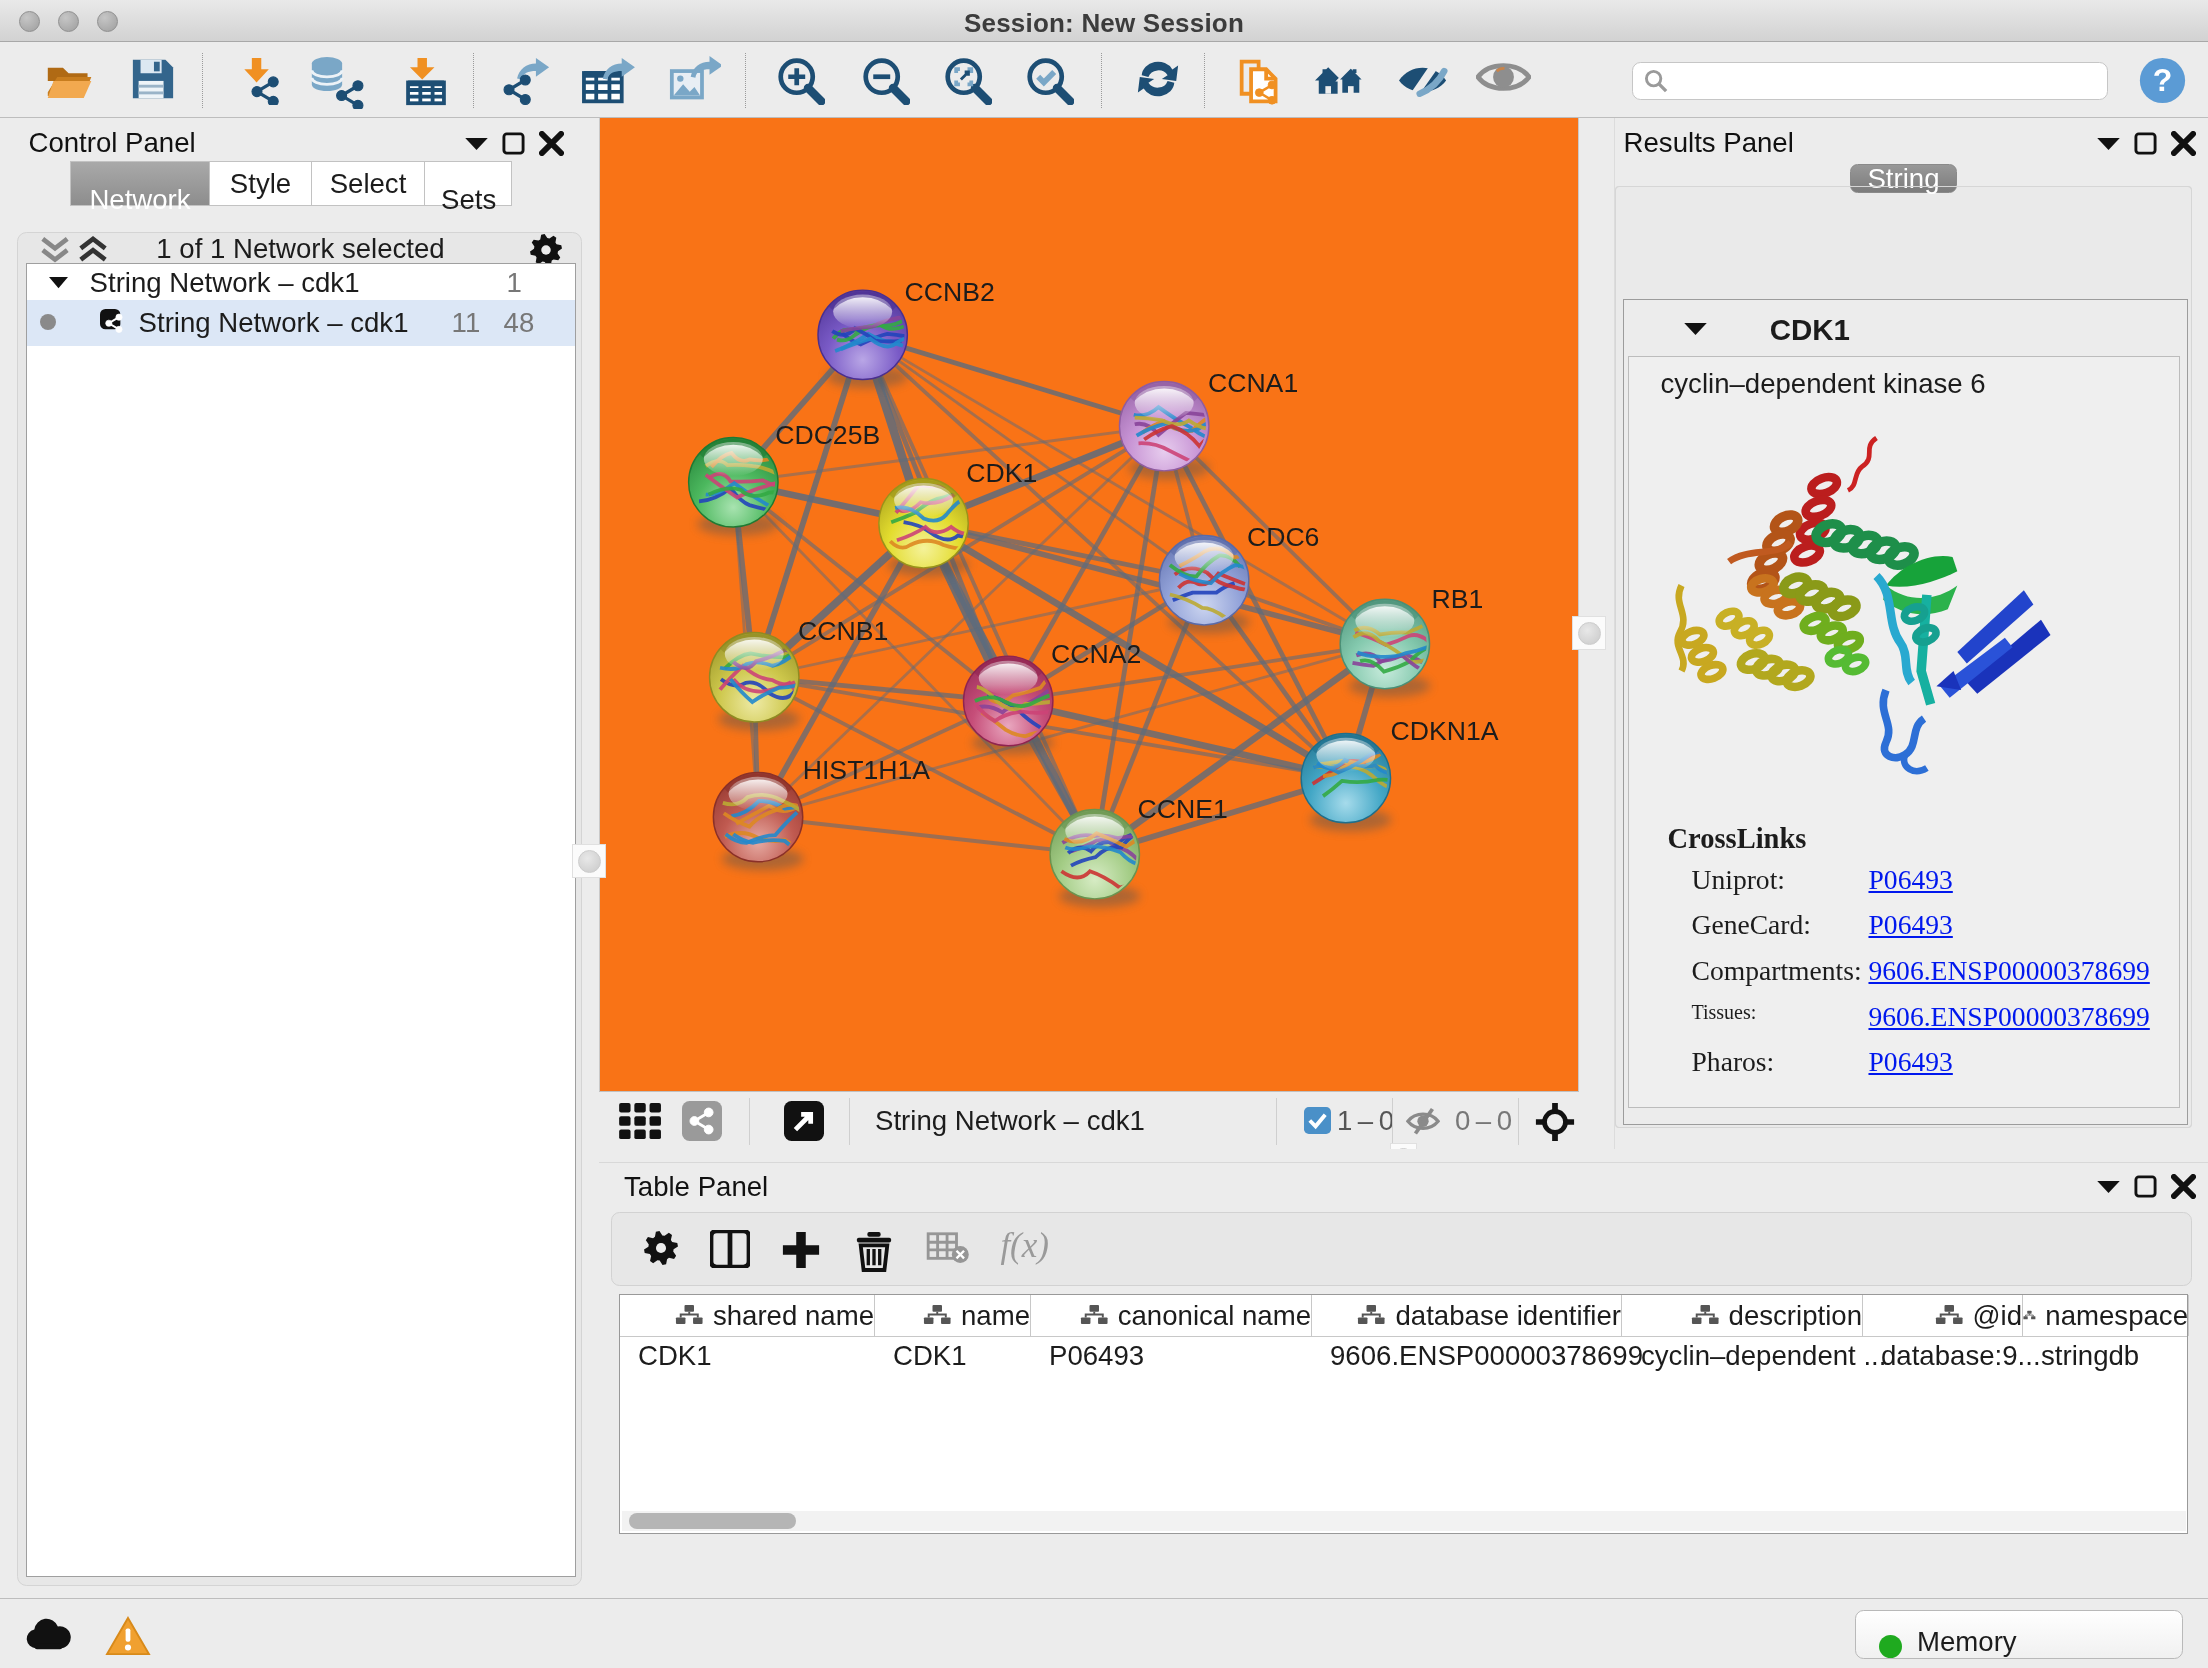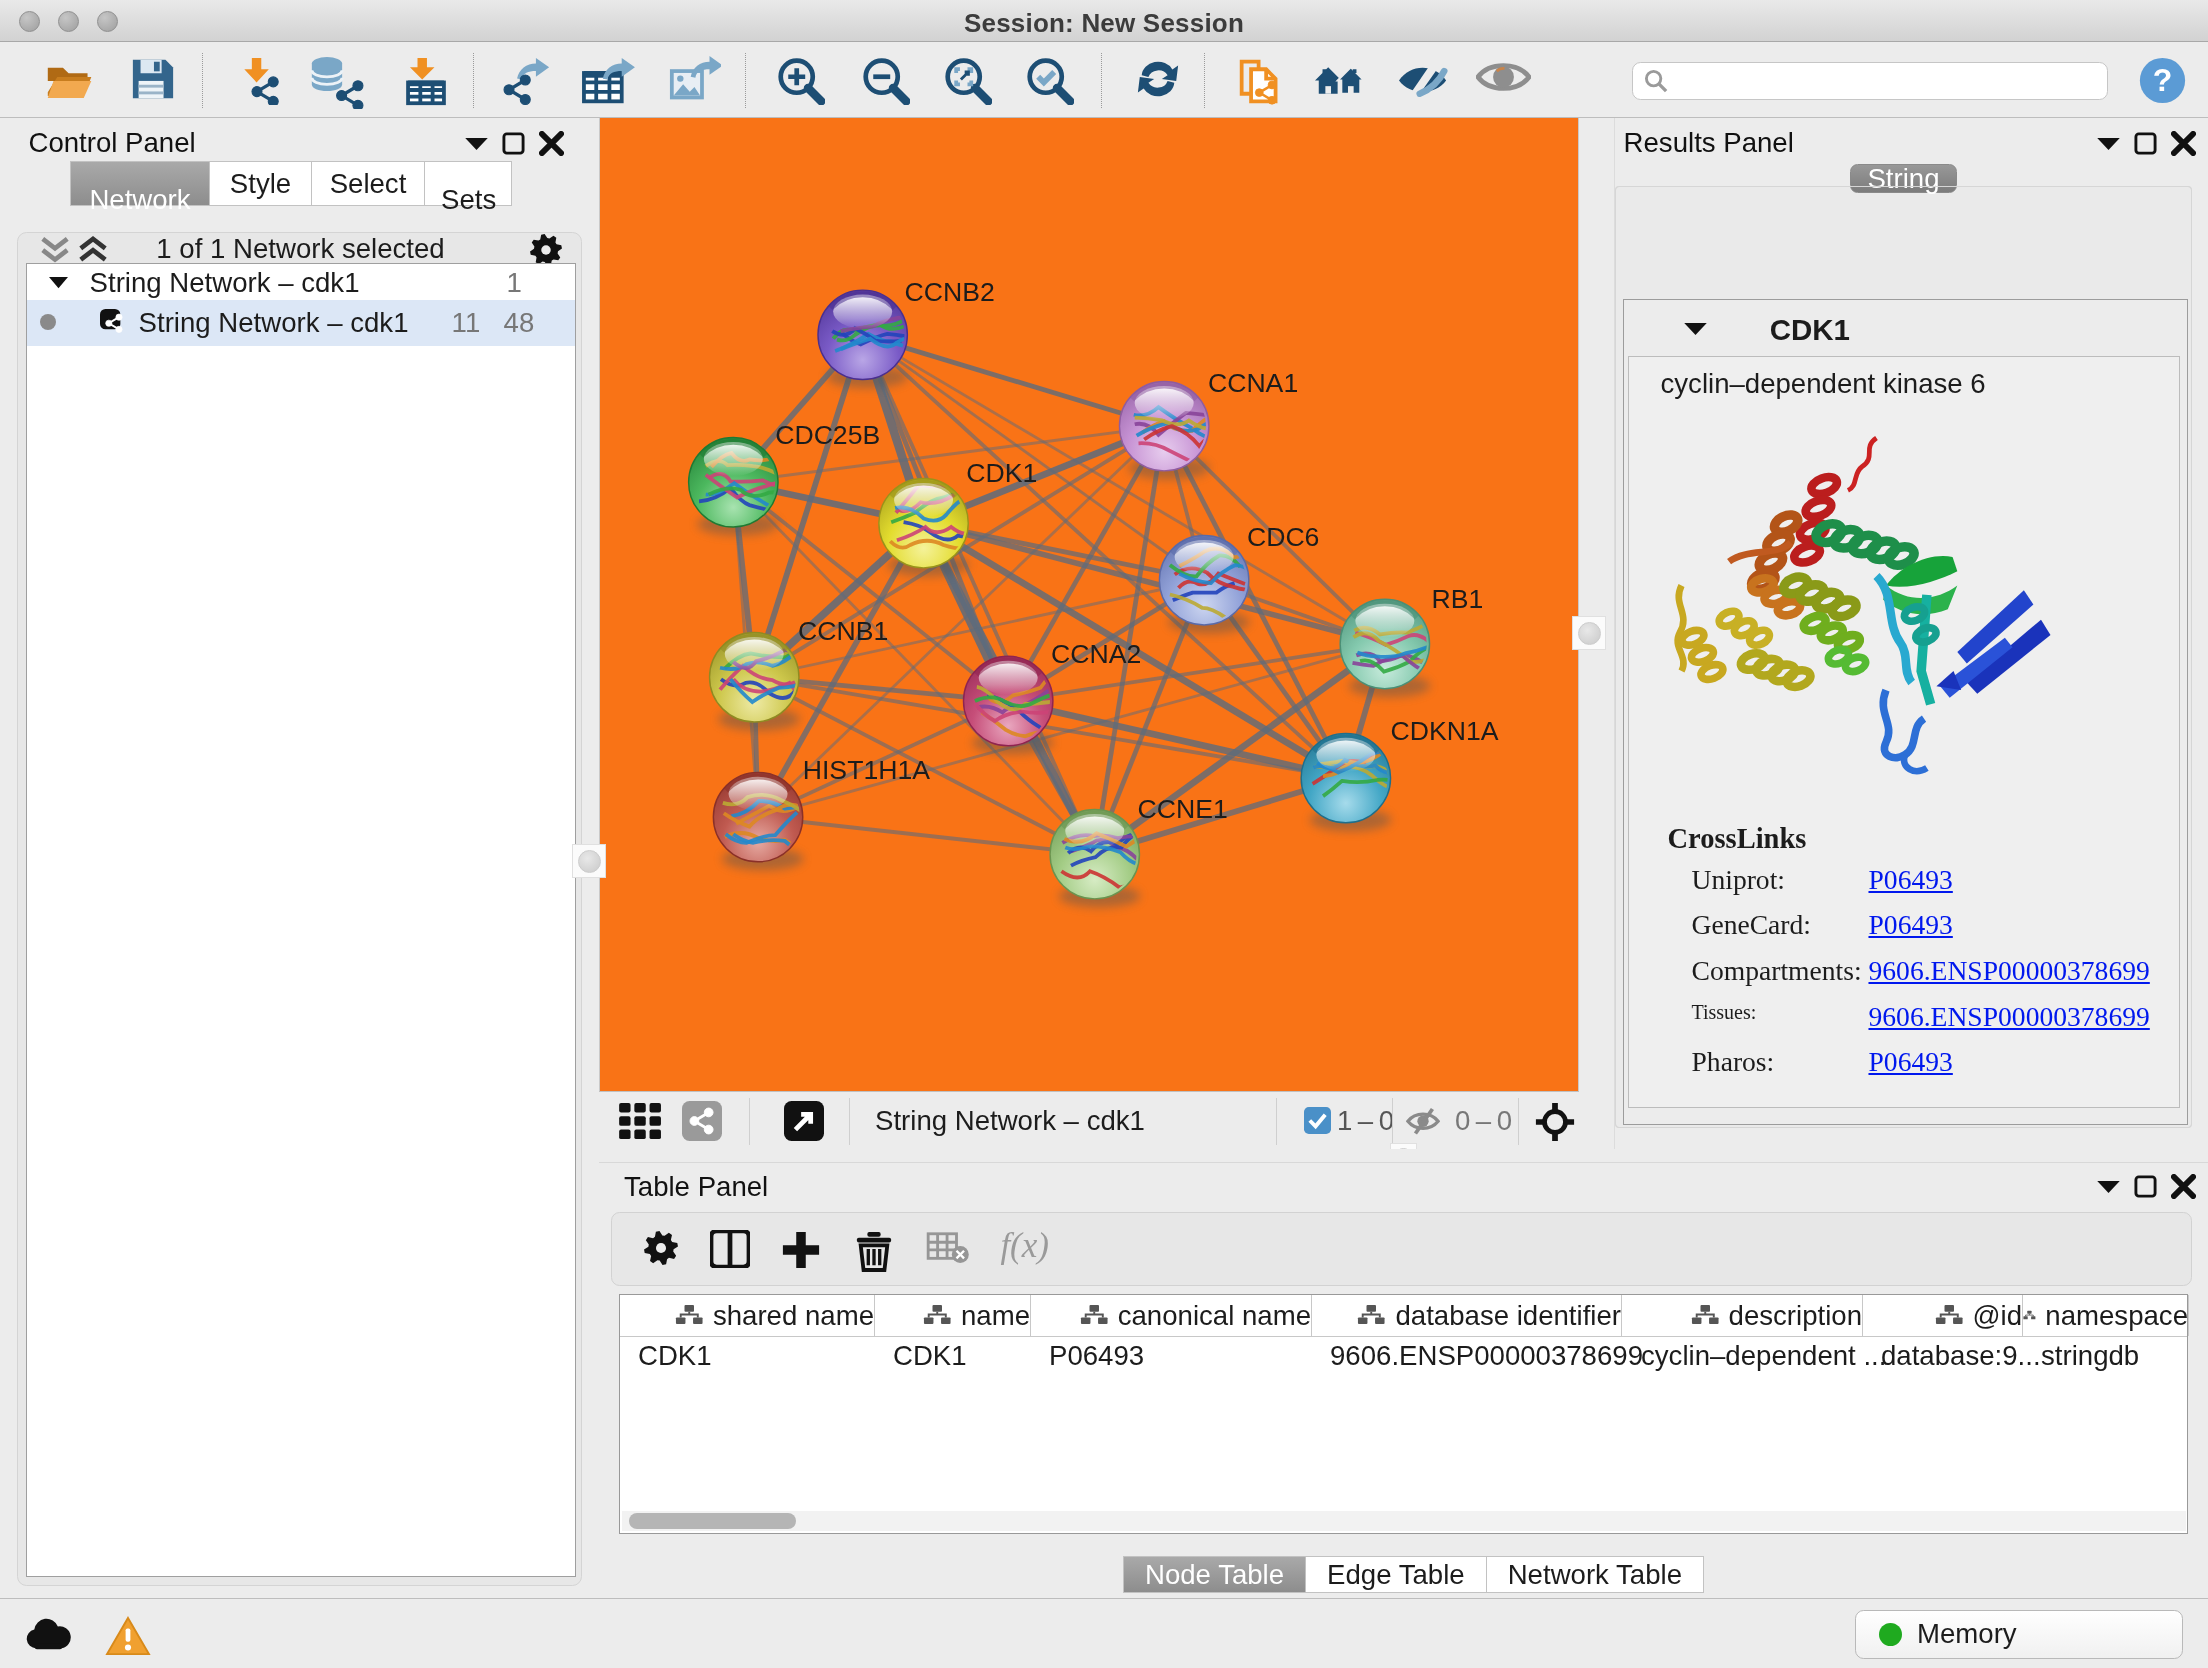--- a/index.html
+++ b/index.html
@@ -40,21 +40,21 @@
 .tbl{position:absolute;left:20px;top:131px;width:1569px;height:240px;background:#fff;border:1px solid #999}
 .th{position:absolute;top:0;height:41px;border-right:1px solid #c8c8c8;display:flex;align-items:center;justify-content:flex-end;gap:9.5px;font-size:27.6px}
 .td{position:absolute;top:45px;font-size:27.6px}
 .hsb{position:absolute;left:1.9px;top:216px;width:1564px;height:20px;background:#f2f2f2}
 .thumb{position:absolute;left:6.7px;top:1.9px;width:167px;height:16px;background:#b5b5b5;border-radius:8.6px}
 .btabs{position:absolute;left:524px;top:393px;display:flex}
 .btab{height:37px;line-height:35px;padding:0 21px;background:#fff;border:1px solid #c2c2c2;border-right:none;font-size:27.6px}
 .btab:last-child{border-right:1px solid #c2c2c2}
 .btab.sel{background:linear-gradient(#a9a9a9,#8d8d8d);color:#fff}
 .statusbar{left:0;top:1598px;width:2208px;height:70px;background:#ececec;border-top:1px solid #bdbdbd}
-.membtn{position:absolute;left:1855px;top:10.5px;width:328px;height:49px;background:linear-gradient(#fff,#f0f0f0);border:1.9px solid #b9b9b9;border-radius:8.6px;display:flex;align-items:center;gap:15px;padding-left:23px;font-size:27.6px}
+.membtn{position:absolute;left:1855px;top:10.5px;width:328px;height:49px;background:linear-gradient(#fff,#f0f0f0);border:1.9px solid #b9b9b9;border-radius:8.6px;display:flex;align-items:flex-end;gap:15px;padding-left:23px;font-size:27.6px}
 .splith{left:599px;top:1149px;width:1609px;height:13.3px;background:#ececec}
 .handle{position:absolute;width:34px;height:34px;background:#fbfbfb;border:1px solid #e0e0e0;display:flex;align-items:center;justify-content:center}
 .handle div{width:23px;height:23px;border-radius:50%;background:radial-gradient(circle at 40% 35%,#e8e8e8,#c9c9c9);border:1px solid #cccccc}
 
 </style></head><body>
 <div class="abs titlebar"></div>
 <div class="tl" style="left:19px"></div>
 <div class="tl" style="left:58px"></div>
 <div class="tl" style="left:97px"></div>
 <div class="abs title">Session: New Session</div>
@@ -875,25 +875,20 @@
 <div class="td" style="left:429px">P06493</div>
 <div class="td" style="left:710px">9606.ENSP00000378699</div>
 <div class="td" style="left:1021px">cyclin–dependent ...</div>
 <div class="td" style="left:1261px">database:9...</div>
 <div class="td" style="left:1421px">stringdb</div>
 <div style="position:absolute;left:0;top:41px;width:1567px;border-top:1px solid #c8c8c8"></div>
 <div class="hsb">
         <div class="thumb"></div>
       </div>
 </div>
-<div class="btabs">
-      <div class="btab sel">Node Table</div>
-      <div class="btab">Edge Table</div>
-      <div class="btab">Network Table</div>
-    </div>
 </div>
 <div class="abs statusbar">
 <div style="position:absolute;left:23px;top:19px"><svg width="49" height="34" viewBox="0 0 52 36" style="">
         <path d="M14 32 a10 10 0 0 1 -2 -19.8 A13 13 0 0 1 37 9 a9.5 9.5 0 0 1 4 23z" fill="#111"></path>
         <rect x="12" y="27" width="30" height="6" rx="3" fill="#111"></rect>
       </svg></div>
 <div style="position:absolute;left:105px;top:17px"><svg width="46" height="40" viewBox="0 0 48 42" style="">
         <path d="M24 2 L46 40 H2z" fill="#f0a030" stroke="#d88a1a" stroke-width="2"></path>
         <rect x="21.5" y="13" width="5" height="14" rx="2" fill="#fff"></rect>
         <circle cx="24" cy="33" r="3.2" fill="#fff"></circle>

